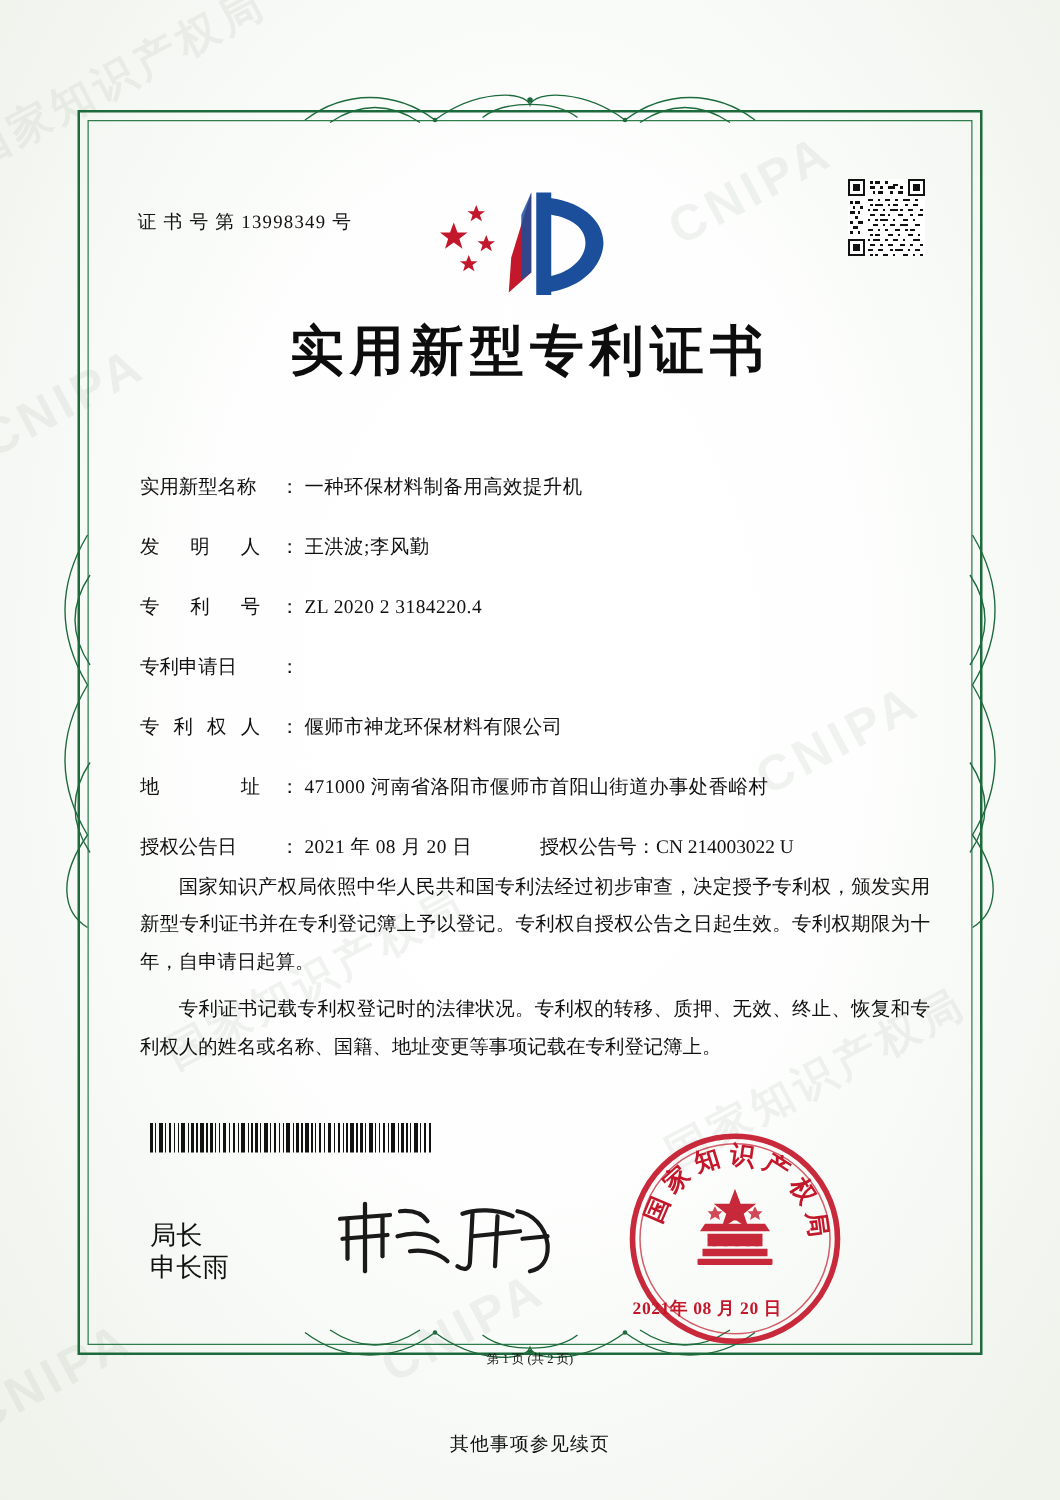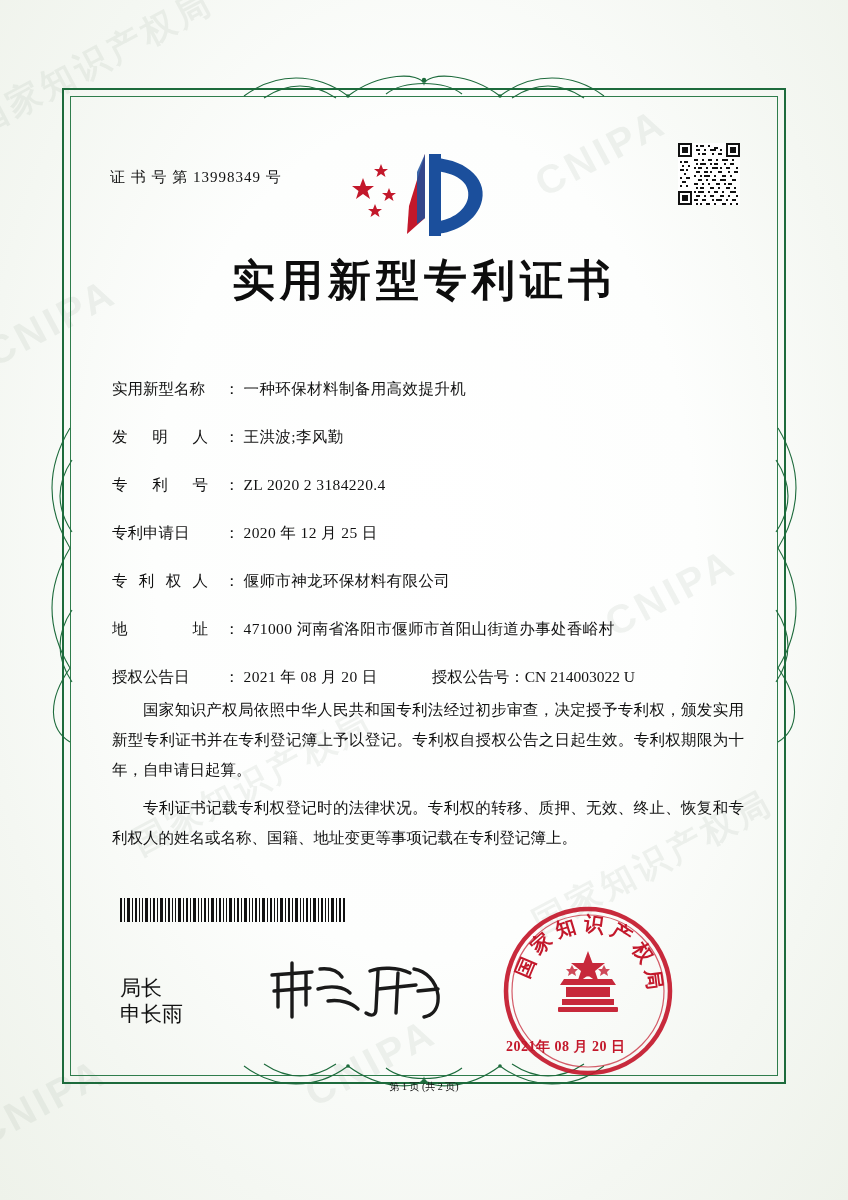--- a/index.html
+++ b/index.html
@@ -469,21 +469,20 @@
 
     <div class="field-row">
       <span class="field-label spread">专利号</span>
       <span class="field-sep">：</span>
       <span class="field-value">ZL 2020 2 3184220.4</span>
     </div>
 
     <div class="field-row">
       <span class="field-label">专利申请日</span>
       <span class="field-sep">：</span>
-      <span class="field-value">2020 年 12 月 25 日</span>
     </div>
 
     <div class="field-row">
       <span class="field-label spread">专利权人</span>
       <span class="field-sep">：</span>
       <span class="field-value">偃师市神龙环保材料有限公司</span>
     </div>
 
     <div class="field-row">
       <span class="field-label spread">地址</span>
@@ -630,14 +629,15 @@
         <path id="sealArcTop" d="M 88 88 m -60,0 a 60,60 0 1,1 120,0"></path>
       </defs>
       <text font-family="'Liberation Serif', serif" font-size="20" font-weight="700" fill="#c3182b" letter-spacing="6">
         <textPath href="#sealArcTop" startOffset="6%">国家知识产权局</textPath>
       </text>
     </svg>
   </div>
   <div class="seal-date">2021年 08 月 20 日</div>
 
   <div class="page-number">第 1 页 (共 2 页)</div>
+  <div class="footer-note">其他事项参见续页</div>
 
 </div>
 
 </body></html>

